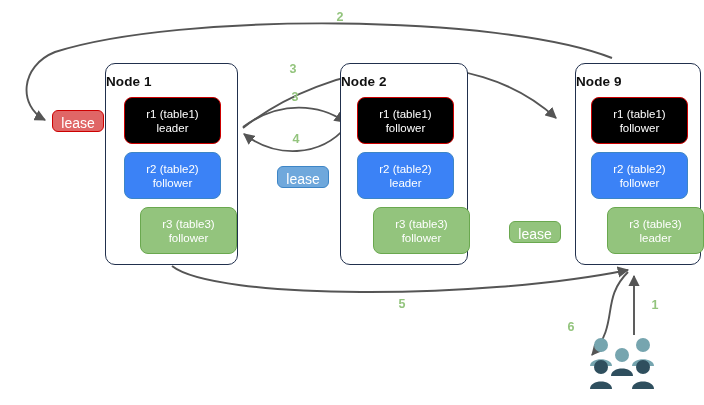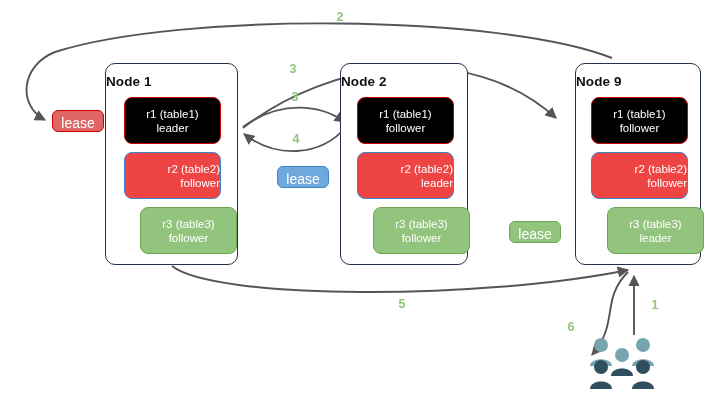--- a/index.html
+++ b/index.html
@@ -48,21 +48,21 @@
     flex-direction: column;
     align-items: center;
     justify-content: center;
     color: #ffffff;
     font-size: 11.5px;
     line-height: 14px;
     text-align: center;
   }
   .replica .ln { display: block; }
   .rep-red   { background: #000000; border: 1.6px solid #cc0000; }
-  .rep-blue  { background: #ef4444; border: 1.6px solid #3d85c6; align-items: flex-end; }
+  .rep-blue  { background: #3b82f6; border: 1.6px solid #3d85c6; }
   .rep-green { background: #93c47d; border: 1.6px solid #6aa84f; margin-left: 16px; }
 
   .lease {
     position: absolute;
     box-sizing: border-box;
     border-radius: 6px;
     display: flex;
     align-items: flex-end;
     justify-content: center;
     color: #ffffff;

